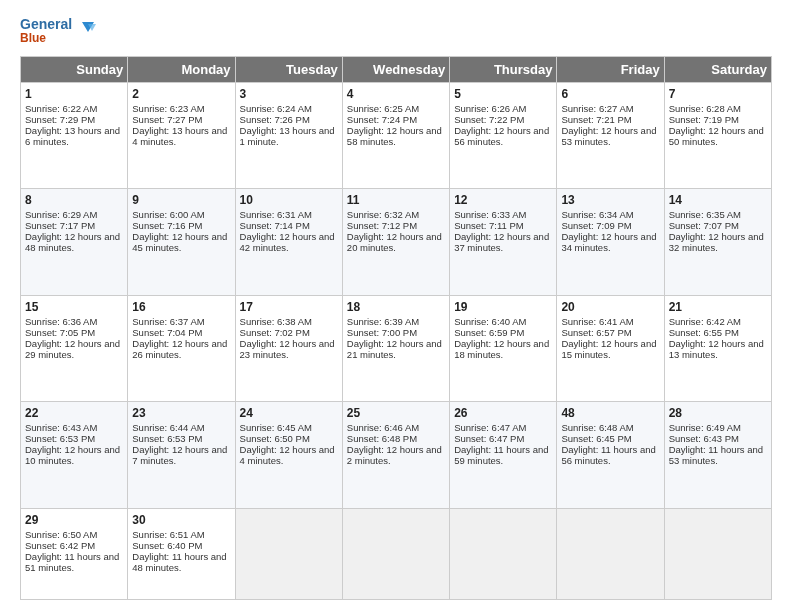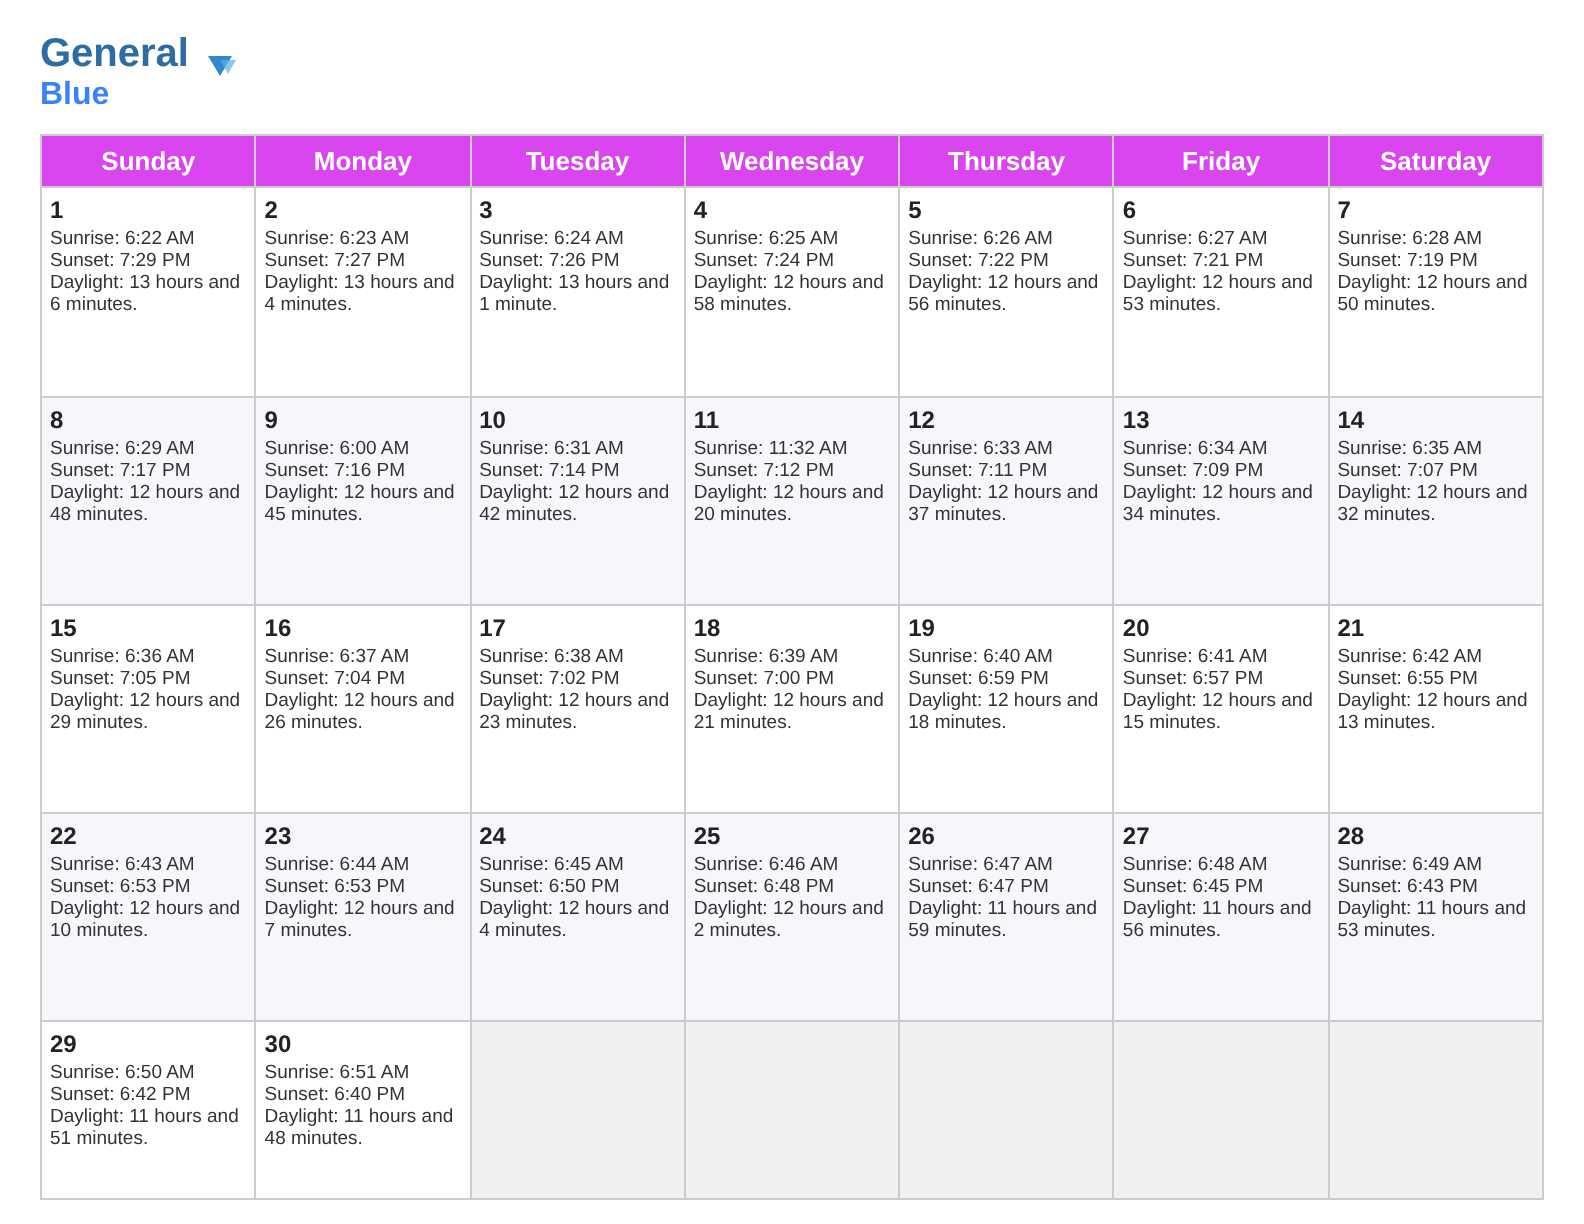--- a/index.html
+++ b/index.html
@@ -41,26 +41,26 @@
       color: #444;
     }
     .calendar {
       flex: 1;
       border: 1px solid #ccc;
       border-collapse: collapse;
       width: 100%;
       table-layout: fixed;
     }
     .calendar th {
-      background: #d946ef;
+      background: #737373;
       color: #fff;
       font-size: 13px;
       font-weight: bold;
       padding: 5px 4px;
-      text-align: center;
+      text-align: right;
       border: 1px solid #ccc;
     }
     .calendar td {
       border: 1px solid #ccc;
       vertical-align: top;
       padding: 4px 4px;
       font-size: 9.5px;
       color: #333;
       background: #fff;
       height: 82px;
@@ -83,22 +83,22 @@
     }
   </style>
 </head>
 <body>
 
 <div class="page">
   <div class="header">
     <div class="logo">
   <div class="logo-svg-wrapper">
     <div style="line-height:1.15;">
-      <div style="font-size:20px; font-weight:bold; color:#2e6da4;">General</div>
-      <div style="font-size:16px; font-weight:bold; color:#3b82f6;">Blue</div>
+      <div style="font-size:14px; font-weight:bold; color:#2e6da4;">General</div>
+      <div style="font-size:12px; font-weight:bold; color:#c2410c;">Blue</div>
     </div>
     <svg width="22" height="22" viewBox="0 0 22 22" xmlns="http://www.w3.org/2000/svg">
       <polygon points="6,2 20,2 20,14 6,14" fill="none" stroke="#2e8ad0" stroke-width="0"></polygon>
       <polygon points="8,2 20,2 14,12" fill="#2e8ad0"></polygon>
       <polygon points="14,4 22,4 18,11" fill="#5bb0e8" opacity="0.7"></polygon>
     </svg>
   </div>
 </div>
     <div class="title-block">
       <div class="month-title"></div>
@@ -125,41 +125,41 @@
           <td><span class="day-num">3</span><span>Sunrise: 6:24 AM</span><br><span>Sunset: 7:26 PM</span><br><span>Daylight: 13 hours and 1 minute.</span></td>
           <td><span class="day-num">4</span><span>Sunrise: 6:25 AM</span><br><span>Sunset: 7:24 PM</span><br><span>Daylight: 12 hours and 58 minutes.</span></td>
           <td><span class="day-num">5</span><span>Sunrise: 6:26 AM</span><br><span>Sunset: 7:22 PM</span><br><span>Daylight: 12 hours and 56 minutes.</span></td>
           <td><span class="day-num">6</span><span>Sunrise: 6:27 AM</span><br><span>Sunset: 7:21 PM</span><br><span>Daylight: 12 hours and 53 minutes.</span></td>
           <td><span class="day-num">7</span><span>Sunrise: 6:28 AM</span><br><span>Sunset: 7:19 PM</span><br><span>Daylight: 12 hours and 50 minutes.</span></td>
         </tr>
         <tr>
           <td><span class="day-num">8</span><span>Sunrise: 6:29 AM</span><br><span>Sunset: 7:17 PM</span><br><span>Daylight: 12 hours and 48 minutes.</span></td>
           <td><span class="day-num">9</span><span>Sunrise: 6:00 AM</span><br><span>Sunset: 7:16 PM</span><br><span>Daylight: 12 hours and 45 minutes.</span></td>
           <td><span class="day-num">10</span><span>Sunrise: 6:31 AM</span><br><span>Sunset: 7:14 PM</span><br><span>Daylight: 12 hours and 42 minutes.</span></td>
-          <td><span class="day-num">11</span><span>Sunrise: 11:32 AM</span><br><span>Sunset: 7:12 PM</span><br><span>Daylight: 12 hours and 20 minutes.</span></td>
+          <td><span class="day-num">11</span><span>Sunrise: 6:32 AM</span><br><span>Sunset: 7:12 PM</span><br><span>Daylight: 12 hours and 20 minutes.</span></td>
           <td><span class="day-num">12</span><span>Sunrise: 6:33 AM</span><br><span>Sunset: 7:11 PM</span><br><span>Daylight: 12 hours and 37 minutes.</span></td>
           <td><span class="day-num">13</span><span>Sunrise: 6:34 AM</span><br><span>Sunset: 7:09 PM</span><br><span>Daylight: 12 hours and 34 minutes.</span></td>
           <td><span class="day-num">14</span><span>Sunrise: 6:35 AM</span><br><span>Sunset: 7:07 PM</span><br><span>Daylight: 12 hours and 32 minutes.</span></td>
         </tr>
         <tr>
           <td><span class="day-num">15</span><span>Sunrise: 6:36 AM</span><br><span>Sunset: 7:05 PM</span><br><span>Daylight: 12 hours and 29 minutes.</span></td>
           <td><span class="day-num">16</span><span>Sunrise: 6:37 AM</span><br><span>Sunset: 7:04 PM</span><br><span>Daylight: 12 hours and 26 minutes.</span></td>
           <td><span class="day-num">17</span><span>Sunrise: 6:38 AM</span><br><span>Sunset: 7:02 PM</span><br><span>Daylight: 12 hours and 23 minutes.</span></td>
           <td><span class="day-num">18</span><span>Sunrise: 6:39 AM</span><br><span>Sunset: 7:00 PM</span><br><span>Daylight: 12 hours and 21 minutes.</span></td>
           <td><span class="day-num">19</span><span>Sunrise: 6:40 AM</span><br><span>Sunset: 6:59 PM</span><br><span>Daylight: 12 hours and 18 minutes.</span></td>
           <td><span class="day-num">20</span><span>Sunrise: 6:41 AM</span><br><span>Sunset: 6:57 PM</span><br><span>Daylight: 12 hours and 15 minutes.</span></td>
           <td><span class="day-num">21</span><span>Sunrise: 6:42 AM</span><br><span>Sunset: 6:55 PM</span><br><span>Daylight: 12 hours and 13 minutes.</span></td>
         </tr>
         <tr>
           <td><span class="day-num">22</span><span>Sunrise: 6:43 AM</span><br><span>Sunset: 6:53 PM</span><br><span>Daylight: 12 hours and 10 minutes.</span></td>
           <td><span class="day-num">23</span><span>Sunrise: 6:44 AM</span><br><span>Sunset: 6:53 PM</span><br><span>Daylight: 12 hours and 7 minutes.</span></td>
           <td><span class="day-num">24</span><span>Sunrise: 6:45 AM</span><br><span>Sunset: 6:50 PM</span><br><span>Daylight: 12 hours and 4 minutes.</span></td>
           <td><span class="day-num">25</span><span>Sunrise: 6:46 AM</span><br><span>Sunset: 6:48 PM</span><br><span>Daylight: 12 hours and 2 minutes.</span></td>
           <td><span class="day-num">26</span><span>Sunrise: 6:47 AM</span><br><span>Sunset: 6:47 PM</span><br><span>Daylight: 11 hours and 59 minutes.</span></td>
-          <td><span class="day-num">27</span><span>Sunrise: 6:48 AM</span><br><span>Sunset: 6:45 PM</span><br><span>Daylight: 11 hours and 56 minutes.</span></td>
+          <td><span class="day-num">48</span><span>Sunrise: 6:48 AM</span><br><span>Sunset: 6:45 PM</span><br><span>Daylight: 11 hours and 56 minutes.</span></td>
           <td><span class="day-num">28</span><span>Sunrise: 6:49 AM</span><br><span>Sunset: 6:43 PM</span><br><span>Daylight: 11 hours and 53 minutes.</span></td>
         </tr>
         <tr class="last-row">
           <td><span class="day-num">29</span><span>Sunrise: 6:50 AM</span><br><span>Sunset: 6:42 PM</span><br><span>Daylight: 11 hours and 51 minutes.</span></td>
           <td><span class="day-num">30</span><span>Sunrise: 6:51 AM</span><br><span>Sunset: 6:40 PM</span><br><span>Daylight: 11 hours and 48 minutes.</span></td>
           <td class="empty-cell"></td>
           <td class="empty-cell"></td>
           <td class="empty-cell"></td>
           <td class="empty-cell"></td>
           <td class="empty-cell"></td>

